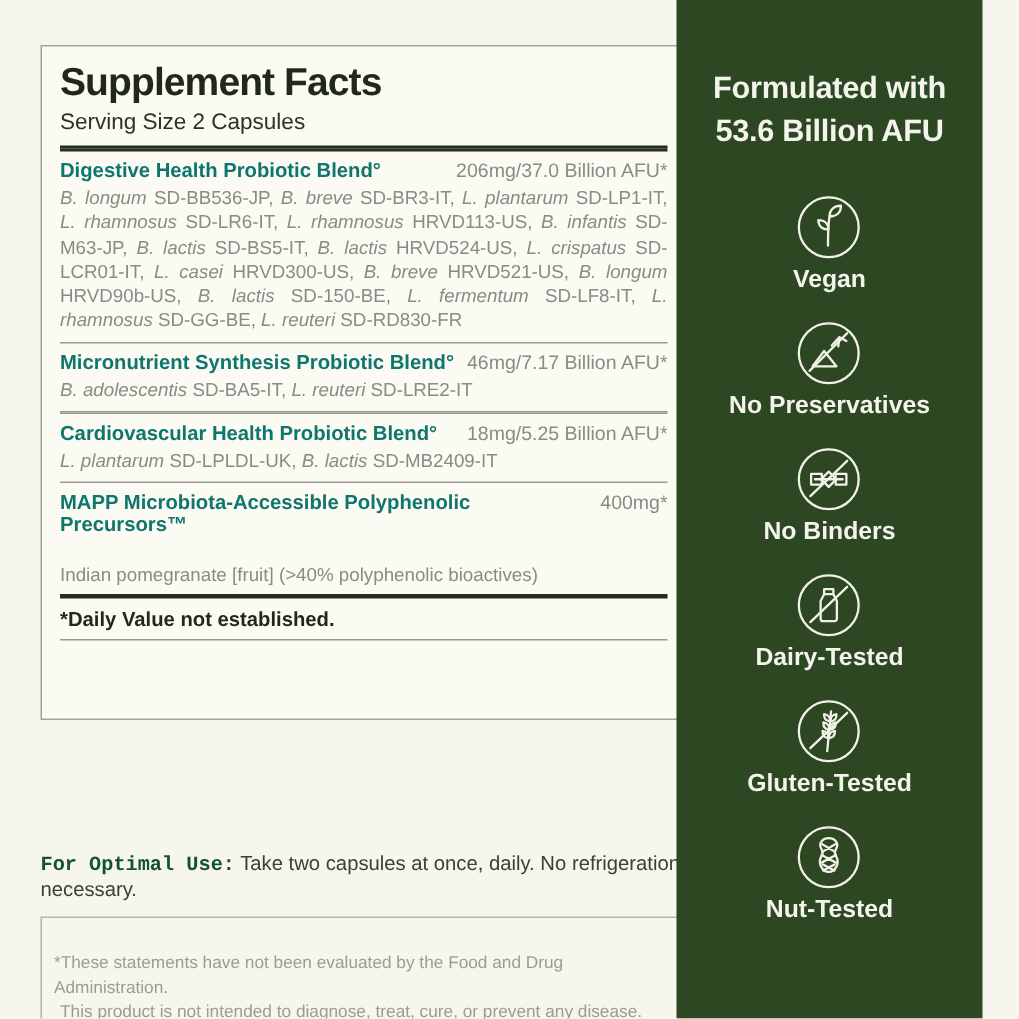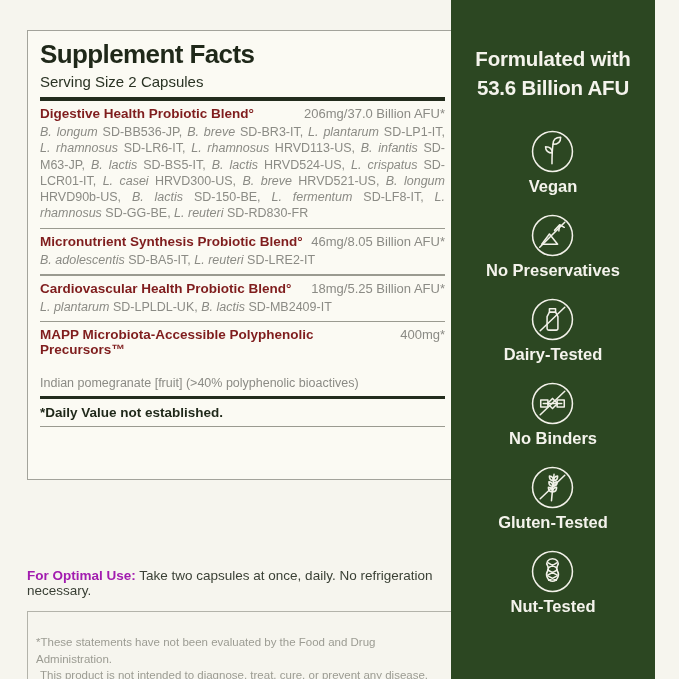--- a/index.html
+++ b/index.html
@@ -19,30 +19,30 @@
   .serving{font-size:15px;color:#2a3324;margin:0 0 7px 0;}
   .rule-md{border:0;border-top:2.5px solid #232c1d;margin:0;}
   .rule-thin{border:0;border-top:1px solid #9a9a90;margin:0;}
   .rule-thick{border:0;border-top:3.5px solid #232c1d;margin:0;}
   .row{display:flex;justify-content:space-between;align-items:baseline;}
   .amount-row{padding:6px 0 6px 0;font-size:14.5px;}
   .amount-row b{font-weight:bold;}
   .amt{color:#8b8b85;font-weight:normal;white-space:nowrap;font-size:13px;}
   .amount-row .amt{font-size:14.5px;}
   .blend{padding:5px 0 5px 0;}
-  .blend-name{font-size:13.5px;font-weight:bold;color:#7f1d1d;padding-right:8px;}
+  .blend-name{font-size:13.5px;font-weight:bold;color:#0f766e;padding-right:8px;}
   .strains{margin:3px 0 1px 0;font-size:12.5px;line-height:1.3;color:#8b8b85;text-align:justify;}
   .strains i{font-style:italic;}
   .gray-desc{margin:19px 0 1px 0;font-size:12.5px;color:#8b8b85;}
   .dv{padding:6px 0;font-size:13.5px;font-weight:bold;}
   .oi{margin:0;padding:5px 0;font-size:13px;line-height:1.35;color:#8b8b85;}
   .oi b{color:#1f2819;font-weight:bold;}
   
   .optimal{position:absolute;left:27px;top:568px;width:431px;font-size:13.5px;color:#3a4035;margin:0;}
-  .optimal b{color:#a21caf;}
+  .optimal b{color:#14532d;font-family:Liberation Mono, monospace;}
   .fda-box{
     position:absolute;left:27px;top:611px;width:431px;box-sizing:border-box;
     border:1px solid #b3b3aa;padding:22px 8px;font-size:11.5px;line-height:1.45;color:#9c9c93;
   }
   .fda-box .indent{padding-left:4px;}
   
   .side-panel{
     position:absolute;left:451px;top:0;width:204px;height:679px;
     background:#2c4722;color:#f4f3ec;
     display:flex;flex-direction:column;align-items:center;
@@ -68,21 +68,21 @@
       <span class="blend-name">Digestive Health Probiotic Blend°</span>
       <span class="amt">206mg/37.0 Billion AFU*</span>
     </div>
     <p class="strains"><i>B. longum</i> SD-BB536-JP, <i>B. breve</i> SD-BR3-IT, <i>L. plantarum</i> SD-LP1-IT, <i>L. rhamnosus</i> SD-LR6-IT, <i>L. rhamnosus</i> HRVD113-US, <i>B. infantis</i> SD-M63-JP, <i>B. lactis</i> SD-BS5-IT, <i>B. lactis</i> HRVD524-US, <i>L. crispatus</i> SD-LCR01-IT, <i>L. casei</i> HRVD300-US, <i>B. breve</i> HRVD521-US, <i>B. longum</i> HRVD90b-US, <i>B. lactis</i> SD-150-BE, <i>L. fermentum</i> SD-LF8-IT, <i>L. rhamnosus</i> SD-GG-BE, <i>L. reuteri</i> SD-RD830-FR</p>
   </div>
   <hr class="rule-thin">
 
   <div class="blend">
     <div class="row">
       <span class="blend-name">Micronutrient Synthesis Probiotic Blend°</span>
-      <span class="amt">46mg/8.05 Billion AFU*</span>
+      <span class="amt">46mg/7.17 Billion AFU*</span>
     </div>
     <p class="strains"><i>B. adolescentis</i> SD-BA5-IT, <i>L. reuteri</i> SD-LRE2-IT</p>
   </div>
   <hr class="rule-thin">
 
   <hr class="rule-thin">
 
   <div class="blend">
     <div class="row">
       <span class="blend-name">Cardiovascular Health Probiotic Blend°</span>
@@ -136,42 +136,42 @@
     </div>
 
     <div class="badge">
       <svg viewBox="0 0 44 44">
         <circle cx="22" cy="22" r="19.5"></circle>
         <line x1="9.5" y1="33.5" x2="34" y2="9"></line>
         <path d="M11.5 30.5 H27 L19 20.5 Z"></path>
         <path d="M24 17 L29 11.5 M29 11.5 L28.2 17.5 M29 11.5 L33.5 14"></path>
       </svg>
       <span class="badge-label">No Preservatives</span>
-    </div>
-
-    <div class="badge">
-      <svg viewBox="0 0 44 44">
-        <circle cx="22" cy="22" r="19.5"></circle>
-        <path d="M19 11.5 H25 V14.8 L27.3 19.2 V30.8 A1.6 1.6 0 0 1 25.7 32.4 H18.3 A1.6 1.6 0 0 1 16.7 30.8 V19.2 L19 14.8 Z"></path>
-        <line x1="19" y1="14.8" x2="25" y2="14.8"></line>
-        <line x1="10" y1="33" x2="34" y2="10"></line>
-      </svg>
-      <span class="badge-label">Dairy-Tested</span>
     </div>
 
     <div class="badge">
       <svg viewBox="0 0 44 44">
         <circle cx="22" cy="22" r="19.5"></circle>
         <line x1="13" y1="22" x2="31" y2="22"></line>
         <rect x="10.5" y="18.5" width="7" height="7"></rect>
         <rect x="26.5" y="18.5" width="7" height="7"></rect>
         <rect x="18.5" y="18.5" width="7" height="7" transform="rotate(45 22 22)"></rect>
         <line x1="10" y1="33" x2="34" y2="10"></line>
       </svg>
       <span class="badge-label">No Binders</span>
+    </div>
+
+    <div class="badge">
+      <svg viewBox="0 0 44 44">
+        <circle cx="22" cy="22" r="19.5"></circle>
+        <path d="M19 11.5 H25 V14.8 L27.3 19.2 V30.8 A1.6 1.6 0 0 1 25.7 32.4 H18.3 A1.6 1.6 0 0 1 16.7 30.8 V19.2 L19 14.8 Z"></path>
+        <line x1="19" y1="14.8" x2="25" y2="14.8"></line>
+        <line x1="10" y1="33" x2="34" y2="10"></line>
+      </svg>
+      <span class="badge-label">Dairy-Tested</span>
     </div>
 
     <div class="badge">
       <svg viewBox="0 0 44 44">
         <circle cx="22" cy="22" r="19.5"></circle>
         <path d="M21 35 C21.5 29 22 24 23.5 9"></path>
         <g>
           <path d="M22.8 15.5 C20.2 15.2 18.8 13.4 19 10.8 C21.6 11.1 23 13 22.8 15.5 Z"></path>
           <path d="M23.2 15.5 C25.8 15.2 27.2 13.4 27 10.8 C24.4 11.1 23 13 23.2 15.5 Z"></path>
         </g>

